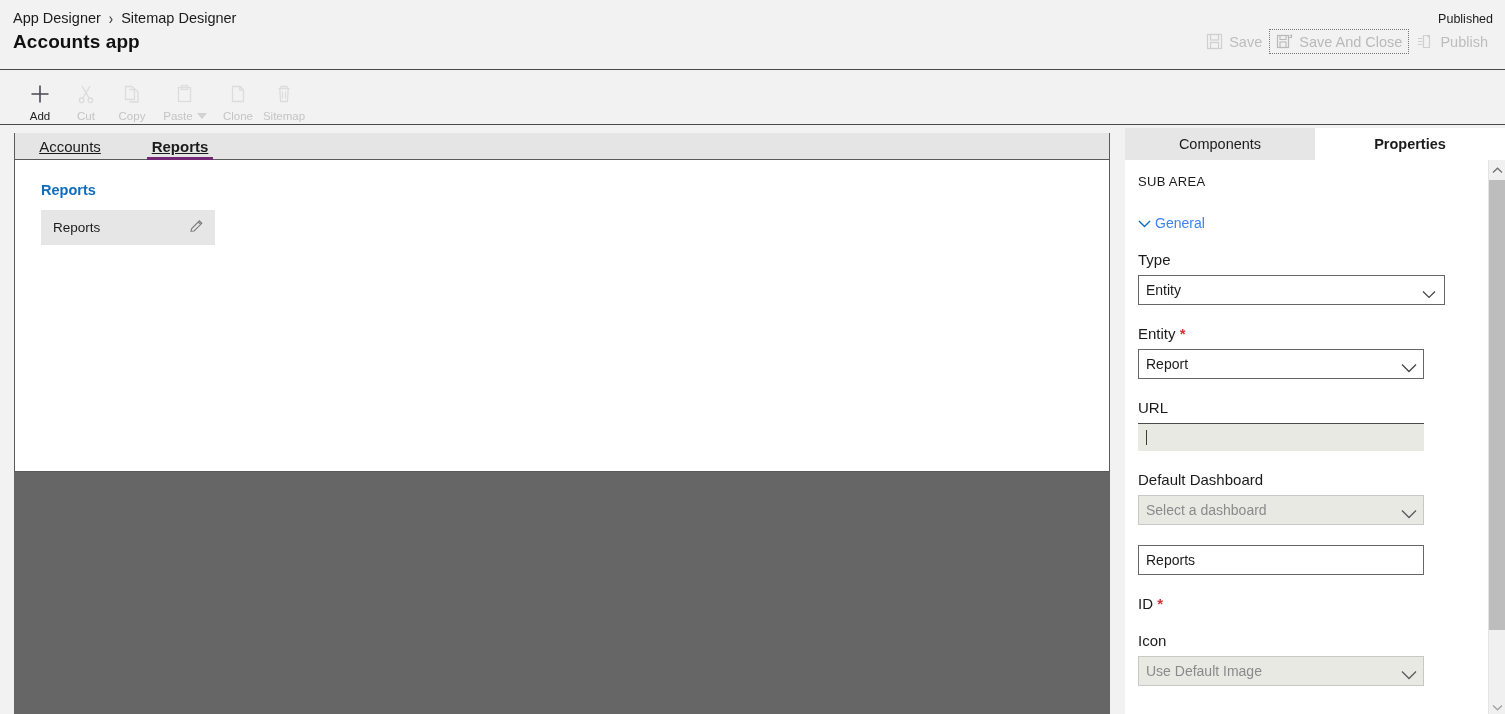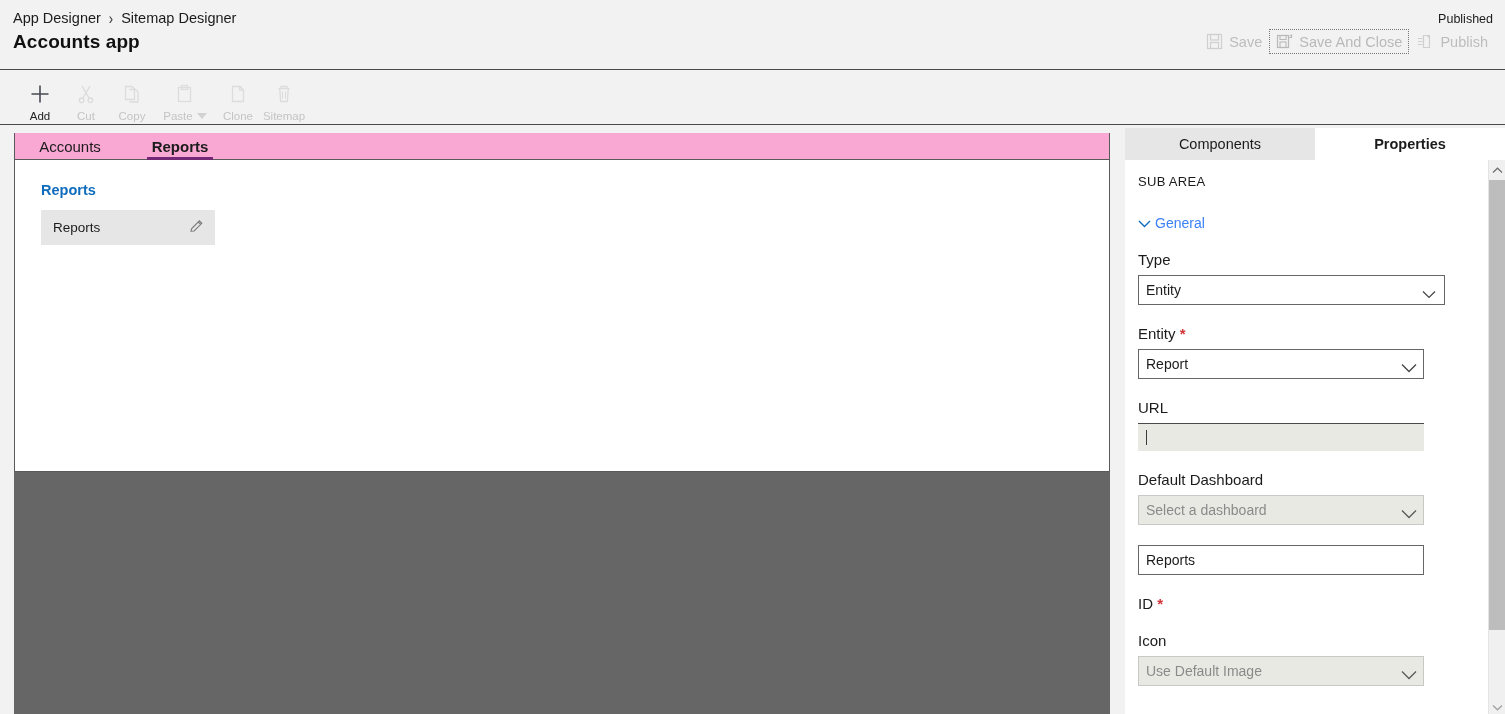--- a/index.html
+++ b/index.html
@@ -67,22 +67,22 @@
     width: 0; height: 0; border-left: 5px solid transparent; border-right: 5px solid transparent;
     border-top: 6px solid #d2d2d2; display: inline-block;
   }
 
   
   .canvas {
     position: absolute; left: 14px; top: 133px; width: 1096px; height: 339px;
     background: #ffffff; border: 1px solid #5a5a5a; border-top: none;
   }
   .tabbar {
-    height: 27px; background: #f9a8d4; border-bottom: 1px solid #5a5a5a;
-    display: flex; align-items: stretch; position: relative;
+    height: 27px; background: #e5e5e5; border-bottom: 1px solid #5a5a5a;
+    display: flex; align-items: stretch; position: relative; text-decoration: underline;
   }
   .tab {
     display: flex; align-items: center; justify-content: center;
     font-size: 15px; color: #1b1b1b; padding: 0 22px; min-width: 110px;
     position: relative; cursor: default;
   }
   .tab.active { font-weight: bold; }
   .tab.active::after {
     content: ""; position: absolute; left: 22px; right: 22px; bottom: -1px;
     height: 3px; background: #742774;

